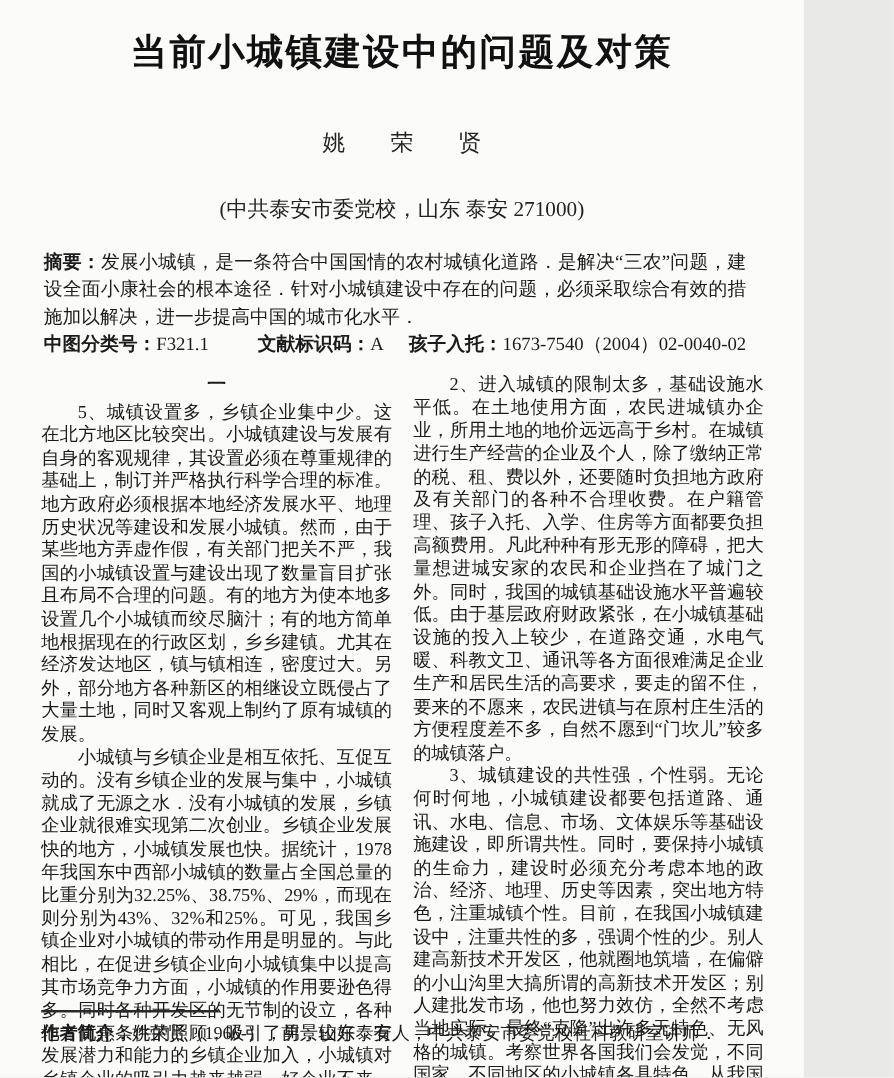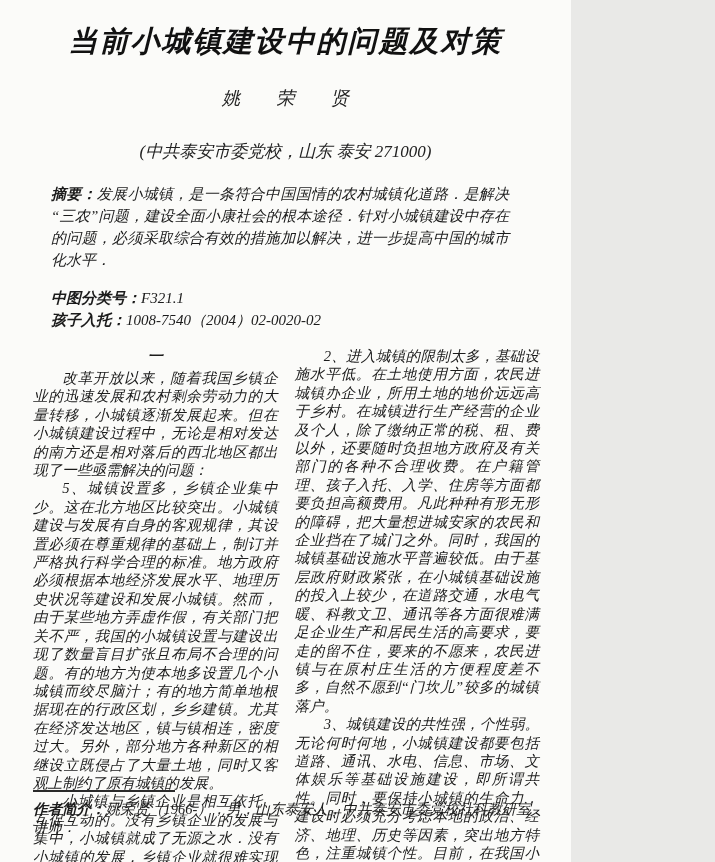--- a/index.html
+++ b/index.html
@@ -3,67 +3,65 @@
 <meta charset="utf-8">
 <style>
   html,body{margin:0;padding:0;}
   body{
     width:715px;height:862px;
     background:#e9e9e7;
     font-family:"Liberation Serif","DejaVu Serif",serif;
   }
   .page{
     position:relative;
-    width:571px;height:862px;
+    width:643px;height:862px;
     background:#fbfbf9;
     color:#1b1b1b;
     overflow:hidden;
     box-sizing:border-box;
-    font-style:italic;
   }
   .title{
     margin:0;
     padding-top:22px;
     text-align:center;
     font-family:"Liberation Sans","DejaVu Sans",sans-serif;
     font-weight:bold;
     font-size:29px;
     letter-spacing:2px;
     color:#111;
   }
   .author{
-    margin-top:24px;
+    margin-top:40px;
     text-align:center;
     font-size:18px;
     letter-spacing:16px;
     text-indent:16px; 
     color:#222;
   }
   .affiliation{
     margin-top:30px;
     text-align:center;
     font-size:17px;
     color:#222;
   }
   .meta{
     margin:20px 46px 0 35px;
     font-size:15px;
     line-height:22px;
     text-align:justify;
   }
-  .meta p{margin:16px;}
+  .meta p{margin:0;}
   .meta .lbl{
     font-family:"Liberation Sans","DejaVu Sans",sans-serif;
     font-weight:bold;
   }
   .class-line{
     display:flex;
     gap:0;
     white-space:nowrap;
-    flex-direction:column;
   }
   .class-line .seg1{width:210px;}
   .class-line .seg2{width:148px;}
   .columns{
     display:flex;
     gap:17px;
     margin:12px 32px 0 33px;
   }
   .col{
     flex:1 1 0;
@@ -107,28 +105,28 @@
   <h1 class="title">当前小城镇建设中的问题及对策</h1>
 
   <div class="author">姚 荣 贤</div>
 
   <div class="affiliation">(中共泰安市委党校，山东 泰安 271000)</div>
 
   <div class="meta">
     <p><span class="lbl">摘要：</span><span>发展小城镇，是一条符合中国国情的农村城镇化道路．是解决“三农”问题，建设全面小康社会的根本途径．针对小城镇建设中存在的问题，必须采取综合有效的措施加以解决，进一步提高中国的城市化水平．</span></p>
     <p class="class-line">
       <span class="seg1"><span class="lbl">中图分类号：</span><span>F321.1</span></span>
-      <span class="seg3"><span class="lbl">孩子入托：</span><span>1008-7540（2004）02-0020-02</span></span>
+      <span class="seg2"><span class="lbl">文献标识码：</span><span>A</span></span>
+      <span class="seg3"><span class="lbl">孩子入托：</span><span>1673-7540（2004）02-0040-02</span></span>
     </p>
   </div>
 
   <div class="columns">
     <div class="col">
       <div class="section-heading">一</div>
-      <p class="indent">改革开放以来，随着我国乡镇企业的迅速发展和农村剩余劳动力的大量转移，小城镇逐渐发展起来。但在小城镇建设过程中，无论是相对发达的南方还是相对落后的西北地区都出现了一些亟需解决的问题：</p>
       <p class="indent">5、城镇设置多，乡镇企业集中少。这在北方地区比较突出。小城镇建设与发展有自身的客观规律，其设置必须在尊重规律的基础上，制订并严格执行科学合理的标准。地方政府必须根据本地经济发展水平、地理历史状况等建设和发展小城镇。然而，由于某些地方弄虚作假，有关部门把关不严，我国的小城镇设置与建设出现了数量盲目扩张且布局不合理的问题。有的地方为使本地多设置几个小城镇而绞尽脑汁；有的地方简单地根据现在的行政区划，乡乡建镇。尤其在经济发达地区，镇与镇相连，密度过大。另外，部分地方各种新区的相继设立既侵占了大量土地，同时又客观上制约了原有城镇的发展。</p>
       <p class="indent">小城镇与乡镇企业是相互依托、互促互动的。没有乡镇企业的发展与集中，小城镇就成了无源之水．没有小城镇的发展，乡镇企业就很难实现第二次创业。乡镇企业发展快的地方，小城镇发展也快。据统计，1978年我国东中西部小城镇的数量占全国总量的比重分别为32.25%、38.75%、29%，而现在则分别为43%、32%和25%。可见，我国乡镇企业对小城镇的带动作用是明显的。与此相比，在促进乡镇企业向小城镇集中以提高其市场竞争力方面，小城镇的作用要逊色得多。同时各种开发区的无节制的设立，各种地方优惠条件的照顾，吸引了前景较好，有发展潜力和能力的乡镇企业加入，小城镇对乡镇企业的吸引力越来越弱，好企业不来，差的无力来。非常不利于小城镇的发展，容易使小城镇变成缺乏经济支撑的“空中楼阁”。我们本可以依托小城镇实现农村经济的发展和向城市化的</p>
     </div>
     <div class="col">
       <p class="indent">2、进入城镇的限制太多，基础设施水平低。在土地使用方面，农民进城镇办企业，所用土地的地价远远高于乡村。在城镇进行生产经营的企业及个人，除了缴纳正常的税、租、费以外，还要随时负担地方政府及有关部门的各种不合理收费。在户籍管理、孩子入托、入学、住房等方面都要负担高额费用。凡此种种有形无形的障碍，把大量想进城安家的农民和企业挡在了城门之外。同时，我国的城镇基础设施水平普遍较低。由于基层政府财政紧张，在小城镇基础设施的投入上较少，在道路交通，水电气暖、科教文卫、通讯等各方面很难满足企业生产和居民生活的高要求，要走的留不住，要来的不愿来，农民进镇与在原村庄生活的方便程度差不多，自然不愿到“门坎儿”较多的城镇落户。</p>
       <p class="indent">3、城镇建设的共性强，个性弱。无论何时何地，小城镇建设都要包括道路、通讯、水电、信息、市场、文体娱乐等基础设施建设，即所谓共性。同时，要保持小城镇的生命力，建设时必须充分考虑本地的政治、经济、地理、历史等因素，突出地方特色，注重城镇个性。目前，在我国小城镇建设中，注重共性的多，强调个性的少。别人建高新技术开发区，他就圈地筑墙，在偏僻的小山沟里大搞所谓的高新技术开发区；别人建批发市场，他也努力效仿，全然不考虑当地实际。最终“克隆”出许多无特色、无风格的城镇。考察世界各国我们会发觉，不同国家、不同地区的小城镇各具特色，从我国南方城镇的发展来看也只有走特色之路才能快速发展。</p>
 
     </div>
   </div>
 

